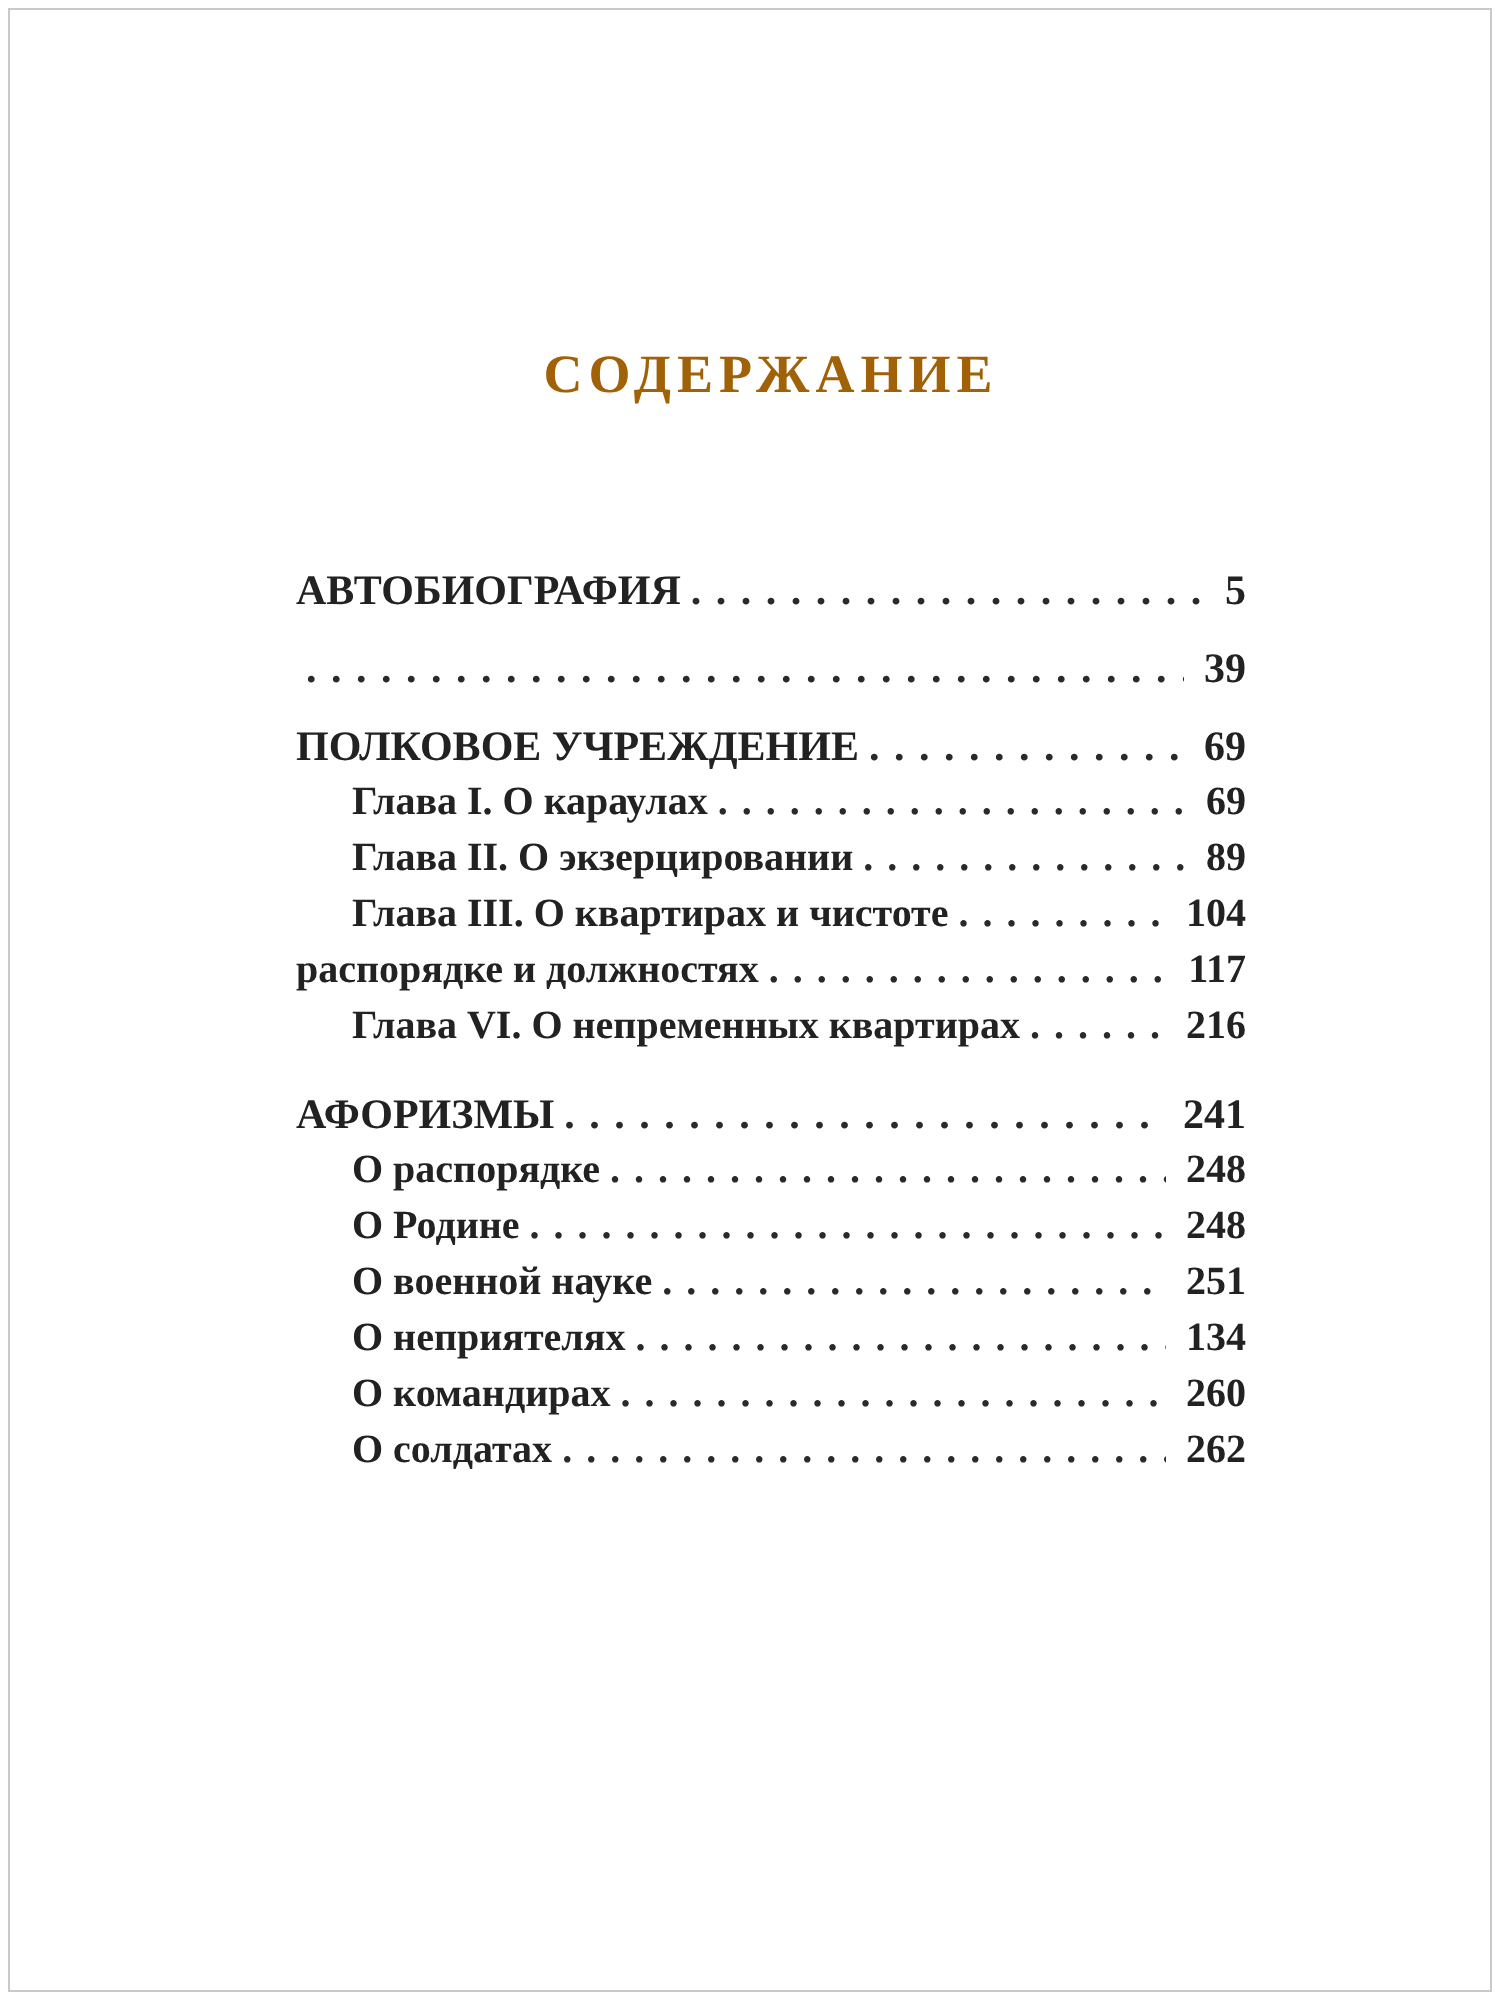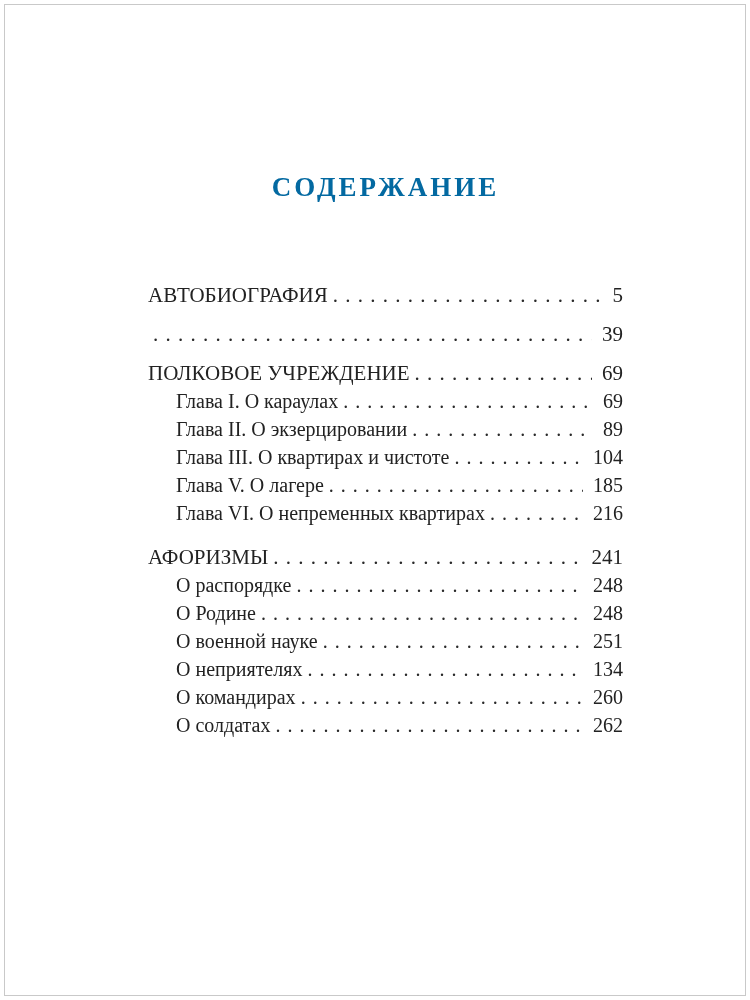--- a/index.html
+++ b/index.html
@@ -23,31 +23,32 @@
   }
   .content {
     padding: 172px 127px 0 148px; 
   }
   .title {
     text-align: center;
     font-size: 27px;
     font-weight: bold;
     letter-spacing: 3px;
     margin: 0 0 78px 0;
-    color: #0369a1;
+    color: #a16207;
   }
   .toc-list {
     display: block;
   }
   .row {
     display: flex;
     align-items: center;
     line-height: 28px;
     font-size: 20px;
     white-space: nowrap;
+    font-weight: bold;
   }
   .row.top {
     font-size: 21px;
     margin-top: 11px;
   }
   .row.top:first-child {
     margin-top: 0;
   }
   .row.gap {
     margin-top: 16px;
@@ -115,26 +116,26 @@
     <span class="pagenum">89</span>
   </div>
 
   <div class="row sub">
     <span class="label">Глава III. О квартирах и чистоте</span>
     <span class="dots"></span>
     <span class="pagenum">104</span>
   </div>
 
 
+  <div class="row cont">
+    <span class="label">распорядке и должностях</span>
+    <span class="dots"></span>
+    <span class="pagenum">117</span>
+  </div>
 
-  <div class="row sub">
-    <span class="label">Глава V. О лагере</span>
-    <span class="dots"></span>
-    <span class="pagenum">185</span>
-  </div>
 
   <div class="row sub">
     <span class="label">Глава VI. О непременных квартирах</span>
     <span class="dots"></span>
     <span class="pagenum">216</span>
   </div>
 
   <div class="row top gap">
     <span class="label">АФОРИЗМЫ</span>
     <span class="dots"></span>

